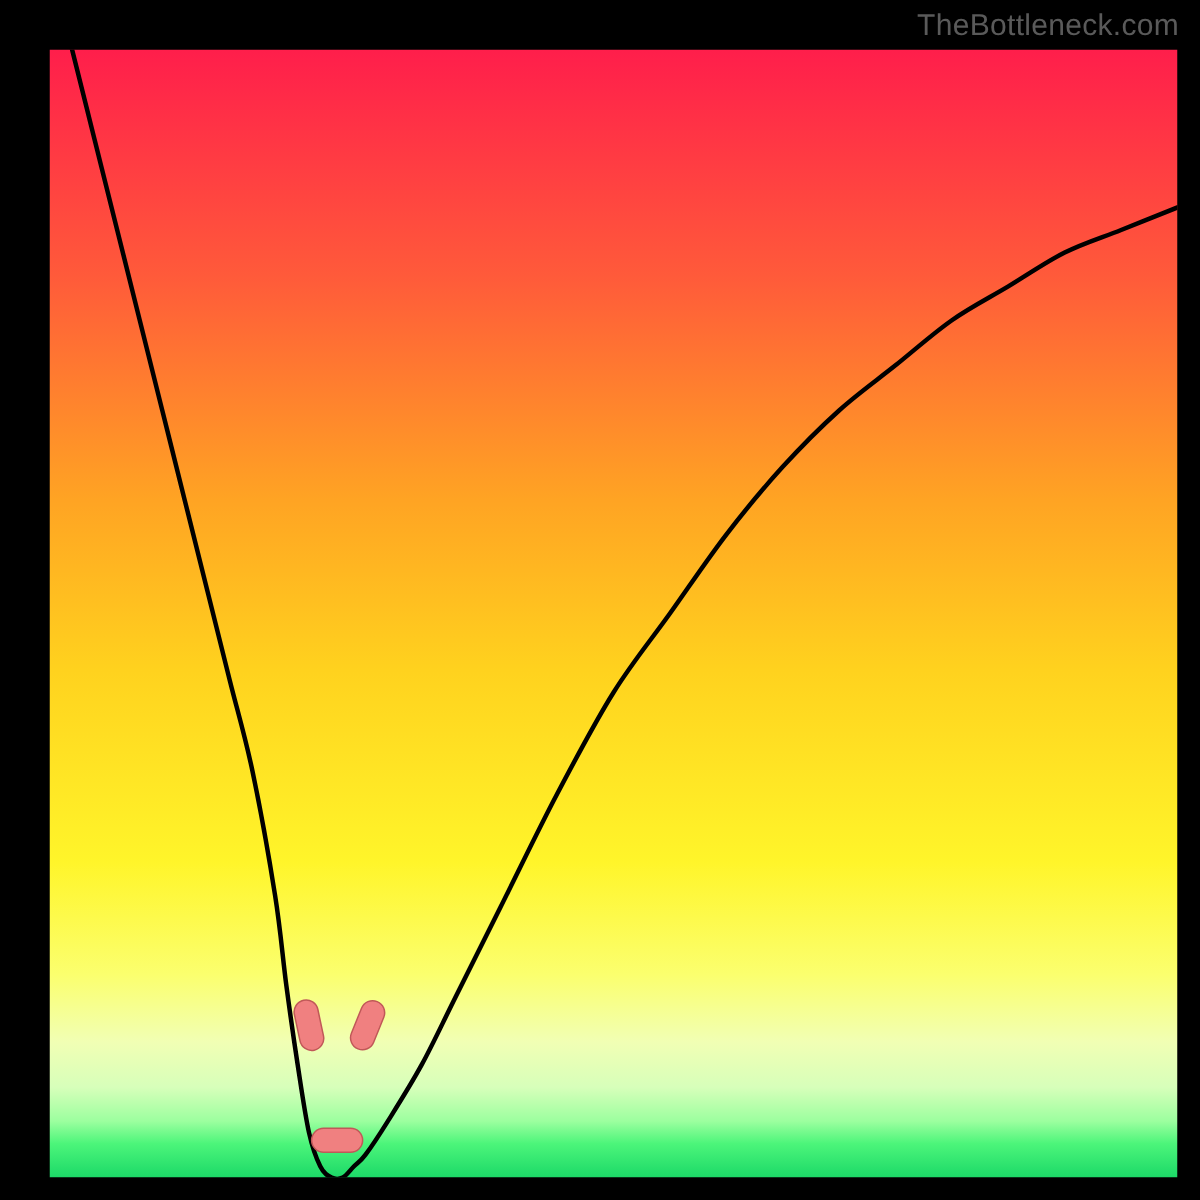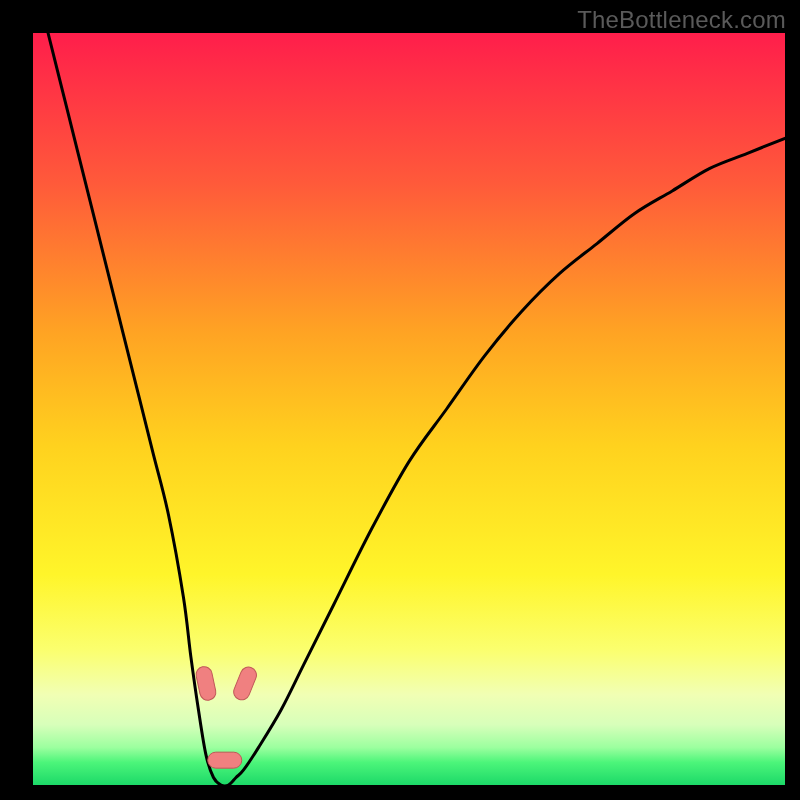--- a/index.html
+++ b/index.html
@@ -32,21 +32,21 @@
     left: 0;
     top: 0;
     width: 100%;
     height: 100%;
   }
   .watermark {
     position: absolute;
     top: 6px;
     right: 14px;
     color: #5a5a5a;
-    font-size: 24px;
+    font-size: 20px;
     letter-spacing: 0.2px;
     font-weight: 400;
     user-select: none;
   }
   svg.curve {
     position: absolute;
     left: 0;
     top: 0;
     width: 752px;
     height: 752px;

